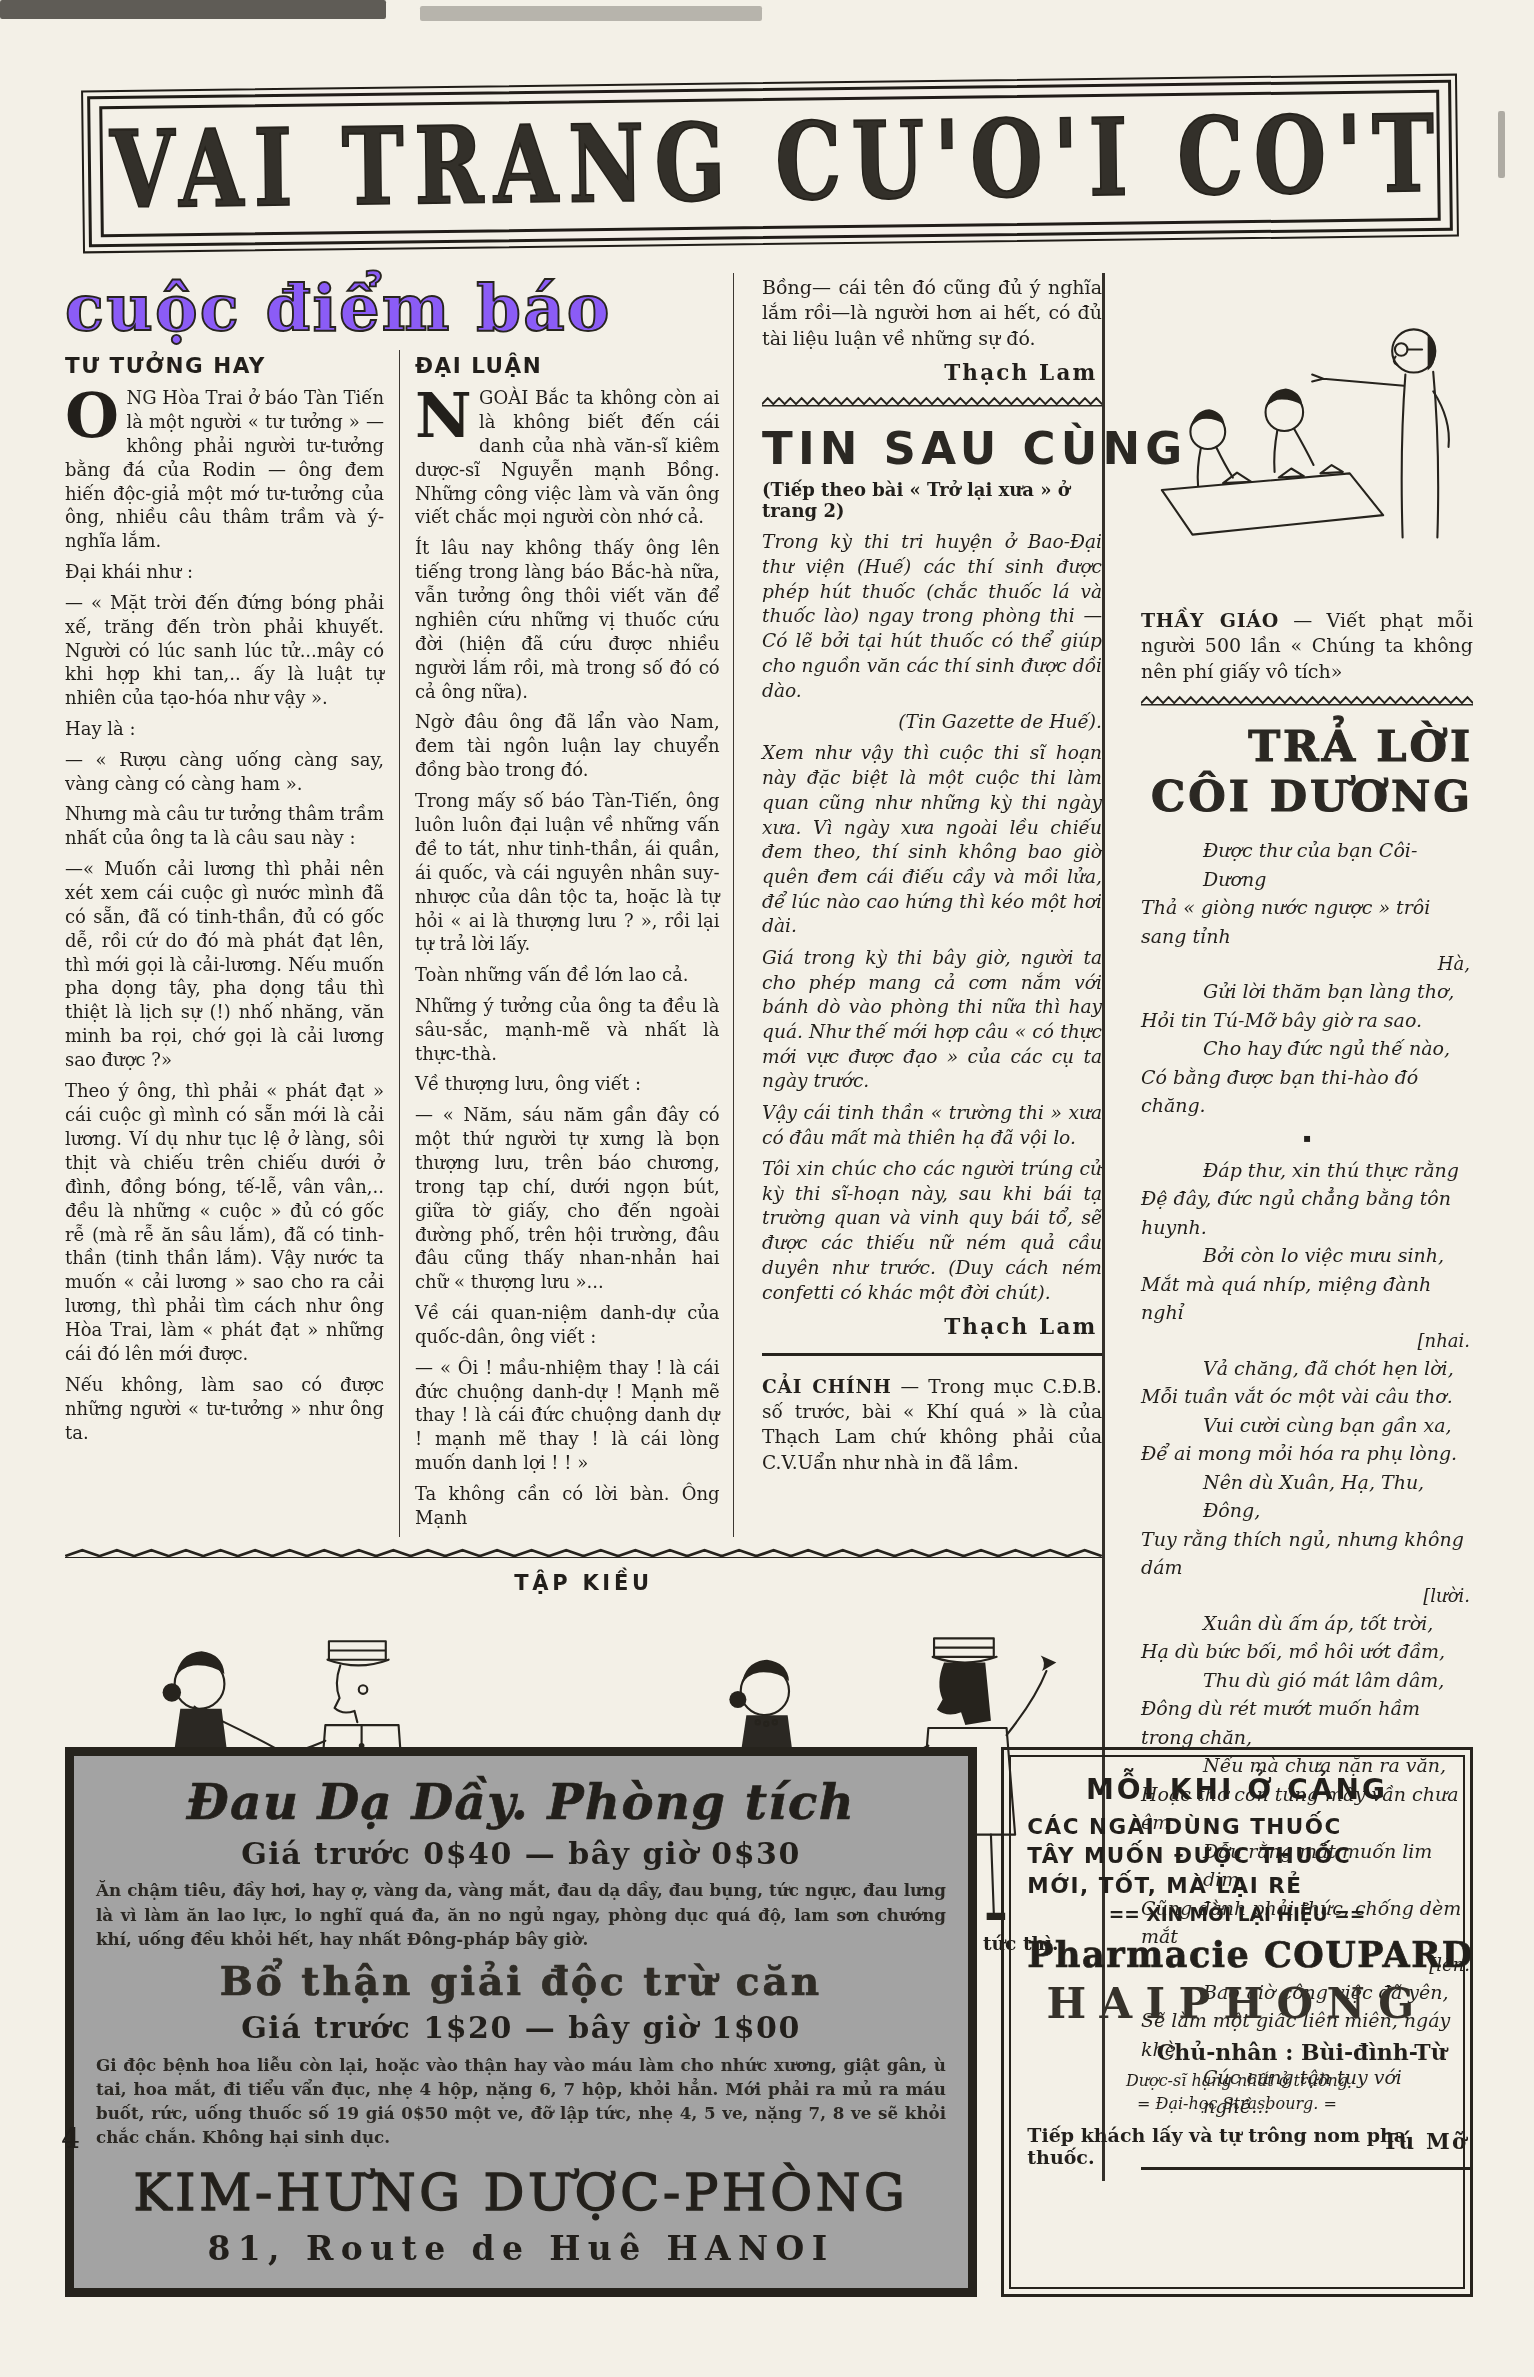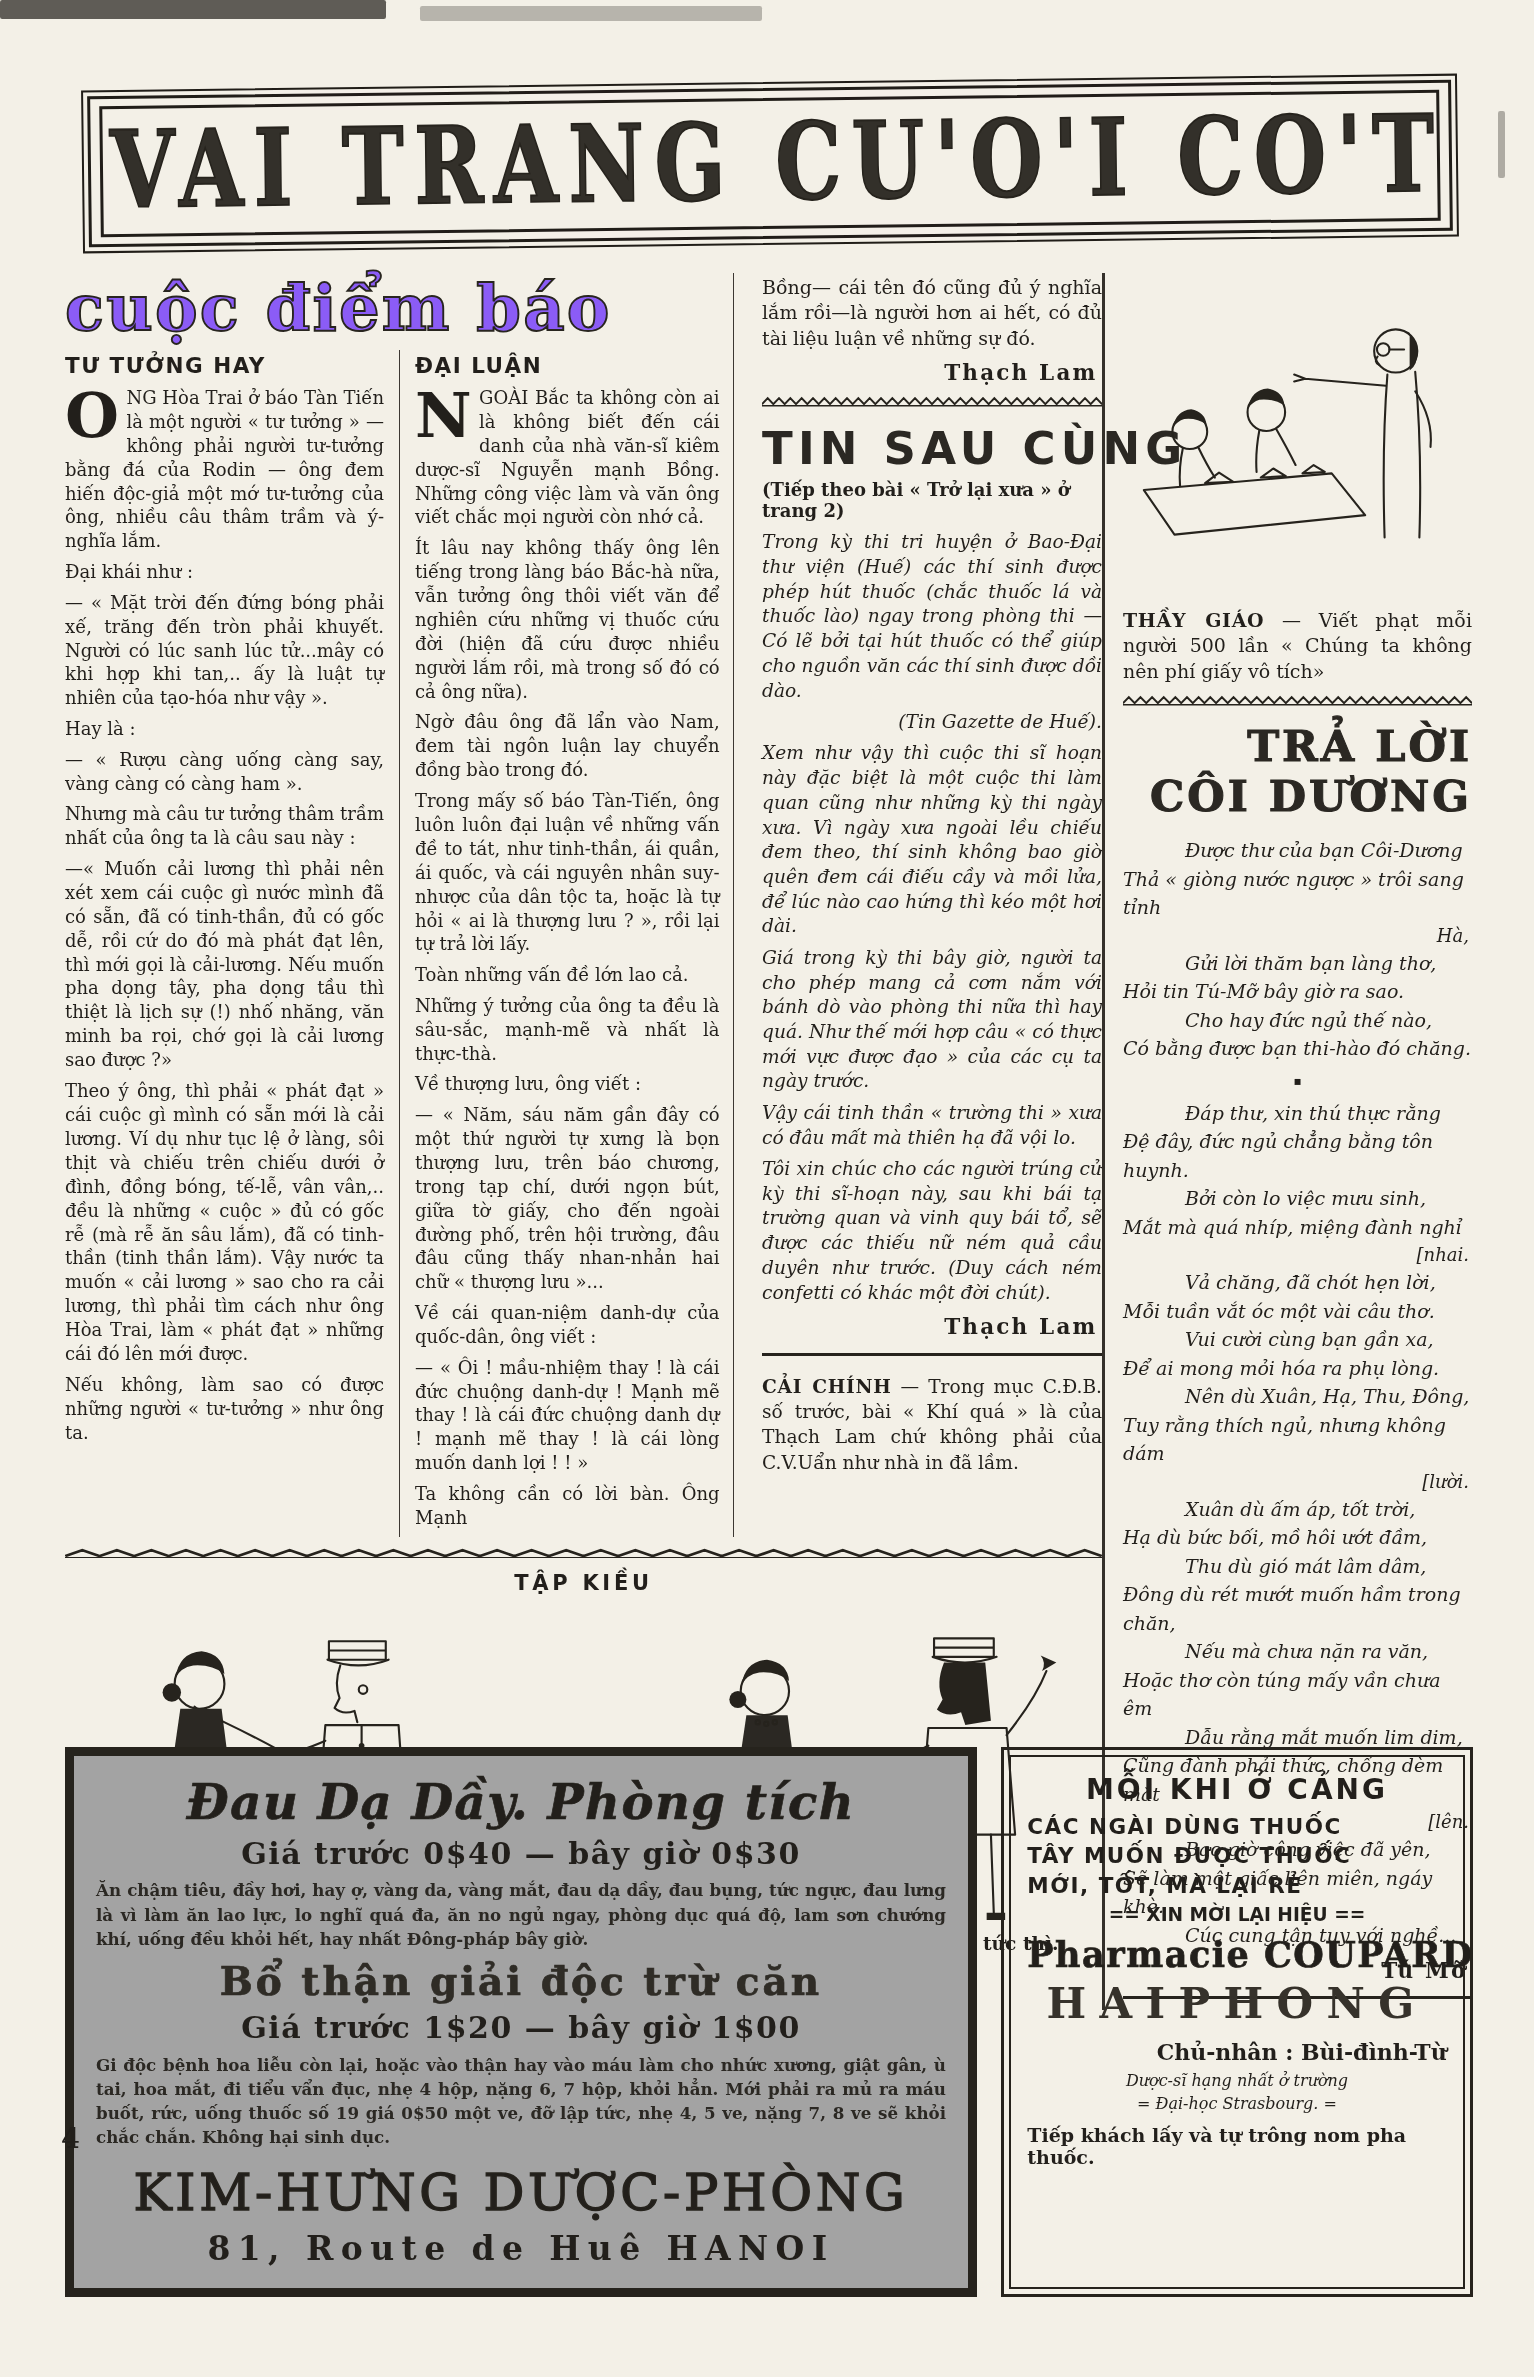--- a/index.html
+++ b/index.html
@@ -18,21 +18,21 @@
   
   .main{position:absolute;left:65px;top:273px;width:1408px;display:flex;align-items:flex-start;}
   .left3{width:1037px;}
   .articles{display:grid;grid-template-columns:334px 334px 369px;grid-template-rows:auto 1fr;}
   .feature-block{grid-area:1/1/2/3;padding:3px 0 10.4px;}
   .feature-title{font-weight:bold;font-size:64px;line-height:1;letter-spacing:2.2px;color:#8b5cf6;
         -webkit-text-stroke:1.9px #28251f;}
   .c1{grid-area:2/1/3/2;padding-right:15px;}
   .c2{grid-area:2/2/3/3;border-left:1.5px solid #3c3833;padding:0 13.4px 0 15px;}
   .c3{grid-area:1/3/3/4;border-left:1.5px solid #3c3833;padding-left:28px;}
-  .col4{width:349px;border-left:3.7px solid #34302a;padding-left:18px;margin-left:0;}
+  .col4{width:349px;border-left:3.7px solid #34302a;padding-left:36px;margin-left:0;}
 
   .kicker{font-family:"DejaVu Sans",sans-serif;font-weight:bold;font-size:21.5px;letter-spacing:1.5px;margin:3px 0 7.4px;}
   .para{font-size:18px;line-height:1.33;text-align:justify;margin:6.7px 0;}
   .para.right{text-align:right;}
   .lead{font-size:18px;line-height:1.33;text-align:justify;margin:4.5px 0;}
   .dropcap{float:left;font-weight:bold;font-size:62px;line-height:0.78;margin:6px 7.4px 0 0;}
   .c3 .cont{font-size:19px;line-height:1.35;text-align:justify;margin:1.5px 0;}
   .sig{font-weight:bold;font-size:21.5px;letter-spacing:2.2px;text-align:right;margin:9px 4.5px 7.4px 0;}
   .zz{margin:10.4px 0;}
   .tsc-title{font-family:"DejaVu Sans",sans-serif;font-weight:bold;font-size:45px;letter-spacing:5.2px;

